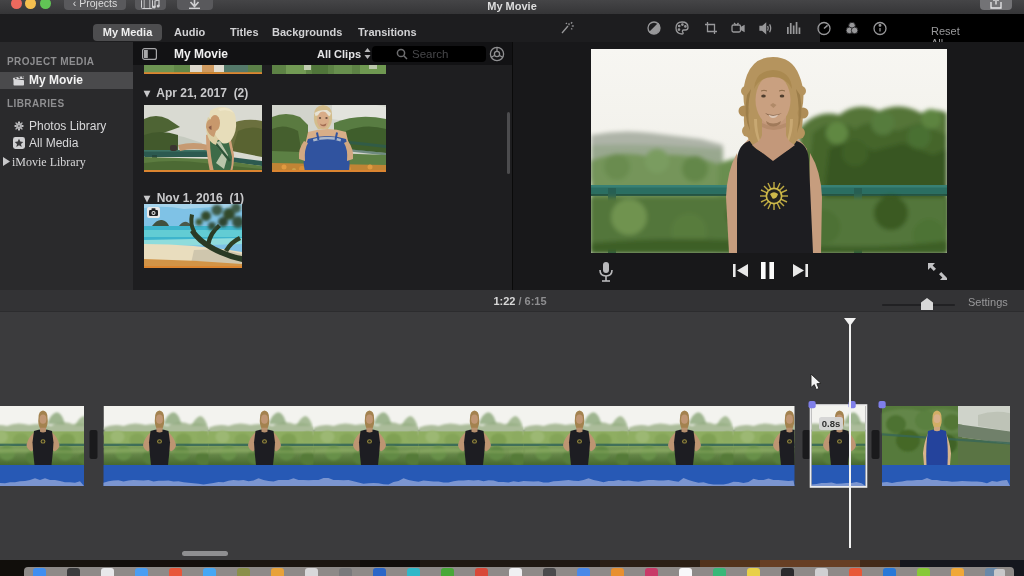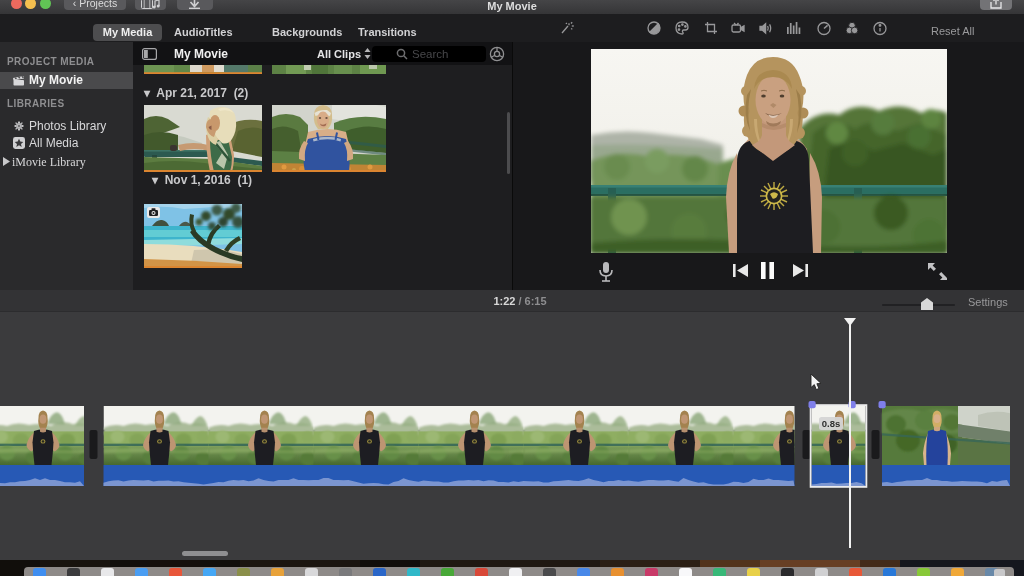--- a/index.html
+++ b/index.html
@@ -17,21 +17,21 @@
 .tbtn { position:absolute; top:-4px; height:14px; background:#59595c;
   border-radius:0 0 4px 4px; color:#dcdcdd; font-size:10.5px; text-align:center; }
 #btn-proj { left:64px; width:62px; line-height:15px; }
 #btn-media { left:135px; width:31px; }
 #btn-arrow { left:177px; width:36px; }
 #btn-share { left:980px; width:32px; background:#737376; }
 #wintitle { position:absolute; left:462px; top:0px; width:100px; text-align:center;
   color:#dedede; font-size:11px; font-weight:bold; }
 
 
-#band { position:absolute; left:0; top:14px; width:1024px; height:28px; background:#1d1d1f; }
+#band { position:absolute; left:0; top:14px; width:820px; height:28px; background:#1d1d1f; }
 .tab { position:absolute; top:9px; height:19px; line-height:19px; color:#d2d2d4;
   font-size:11px; font-weight:bold; }
 .tab.active { top:10px; height:17px; line-height:17px; background:#4d4d4f; border-radius:4px;
   color:#efefef; }
 #resetall { position:absolute; left:931px; top:11px; font-size:11px; color:#9a9a9c; }
 
 
 #sidebar { position:absolute; left:0; top:42px; width:133px; height:248px; background:#2a2a2c; }
 .shead { position:absolute; left:7px; font-size:10px; font-weight:bold; color:#8e8e90;
   letter-spacing:.4px; }
@@ -108,21 +108,21 @@
         <path d="M1 4 L1 10 L11 10 L11 4" fill="none" stroke="#e8e8ea" stroke-width="1.3"></path>
         <line x1="6" y1="1" x2="6" y2="6.5" stroke="#e8e8ea" stroke-width="1.3"></line>
         <path d="M3.5 2.8 L6 0.3 L8.5 2.8" fill="none" stroke="#e8e8ea" stroke-width="1.3"></path>
       </svg>
     </div>
   </div>
 
   <div id="band">
     <div class="tab active" style="left:93px;width:69px;text-align:center;">My Media</div>
     <div class="tab" style="left:174px;">Audio</div>
-    <div class="tab" style="left:204px;">Titles</div>
+    <div class="tab" style="left:230px;">Titles</div>
     <div class="tab" style="left:272px;">Backgrounds</div>
     <div class="tab" style="left:358px;">Transitions</div>
     <span id="resetall">Reset All</span>
 
     <svg style="position:absolute;left:555px;top:7px;" width="340" height="15" viewBox="0 0 340 15">
       <g stroke="#98989a" fill="none" stroke-width="1.3">
 
         <g transform="translate(4,0)">
           <line x1="3" y1="12" x2="9" y2="5"></line>
           <line x1="10" y1="2.2" x2="10" y2="4.2"></line>
@@ -261,21 +261,21 @@
 
       <svg style="position:absolute;left:356px;top:3.5px;" width="16" height="16" viewBox="0 0 16 16">
         <circle cx="8" cy="8" r="6.6" fill="none" stroke="#909092" stroke-width="1.3"></circle>
         <line x1="8" y1="1.4" x2="8" y2="5" stroke="#909092" stroke-width="1.3"></line>
         <line x1="2.3" y1="11.3" x2="5.4" y2="9.5" stroke="#909092" stroke-width="1.3"></line>
         <line x1="13.7" y1="11.3" x2="10.6" y2="9.5" stroke="#909092" stroke-width="1.3"></line>
         <circle cx="8" cy="8" r="2.6" fill="none" stroke="#909092" stroke-width="1.3"></circle>
       </svg>
     </div>
     <div class="dhead" style="top:44px;text-align:right;">▾&nbsp; Apr 21, 2017&nbsp;&nbsp;(2)</div>
-    <div class="dhead" style="top:131px;margin-left:8px;">▾&nbsp; Nov 1, 2016&nbsp;&nbsp;(1)</div>
+    <div class="dhead" style="top:149px;">▾&nbsp; Nov 1, 2016&nbsp;&nbsp;(1)</div>
 
     <svg class="thumb" style="left:11px;top:23px;" width="118" height="9" viewBox="0 0 118 9">
       <rect width="118" height="9" fill="#628849"></rect>
       <rect x="0" width="30" height="9" fill="#6d9452"></rect>
       <rect x="46" width="14" height="7" fill="#ddd8cc"></rect>
       <rect x="58" width="12" height="7" fill="#cf9a60"></rect>
       <rect x="70" width="10" height="7" fill="#e0dcd0"></rect>
       <rect x="80" width="24" height="9" fill="#54796a"></rect>
       <rect x="104" width="14" height="9" fill="#5b8048"></rect>
       <rect y="7.2" width="118" height="1.8" fill="#db8530"></rect>

